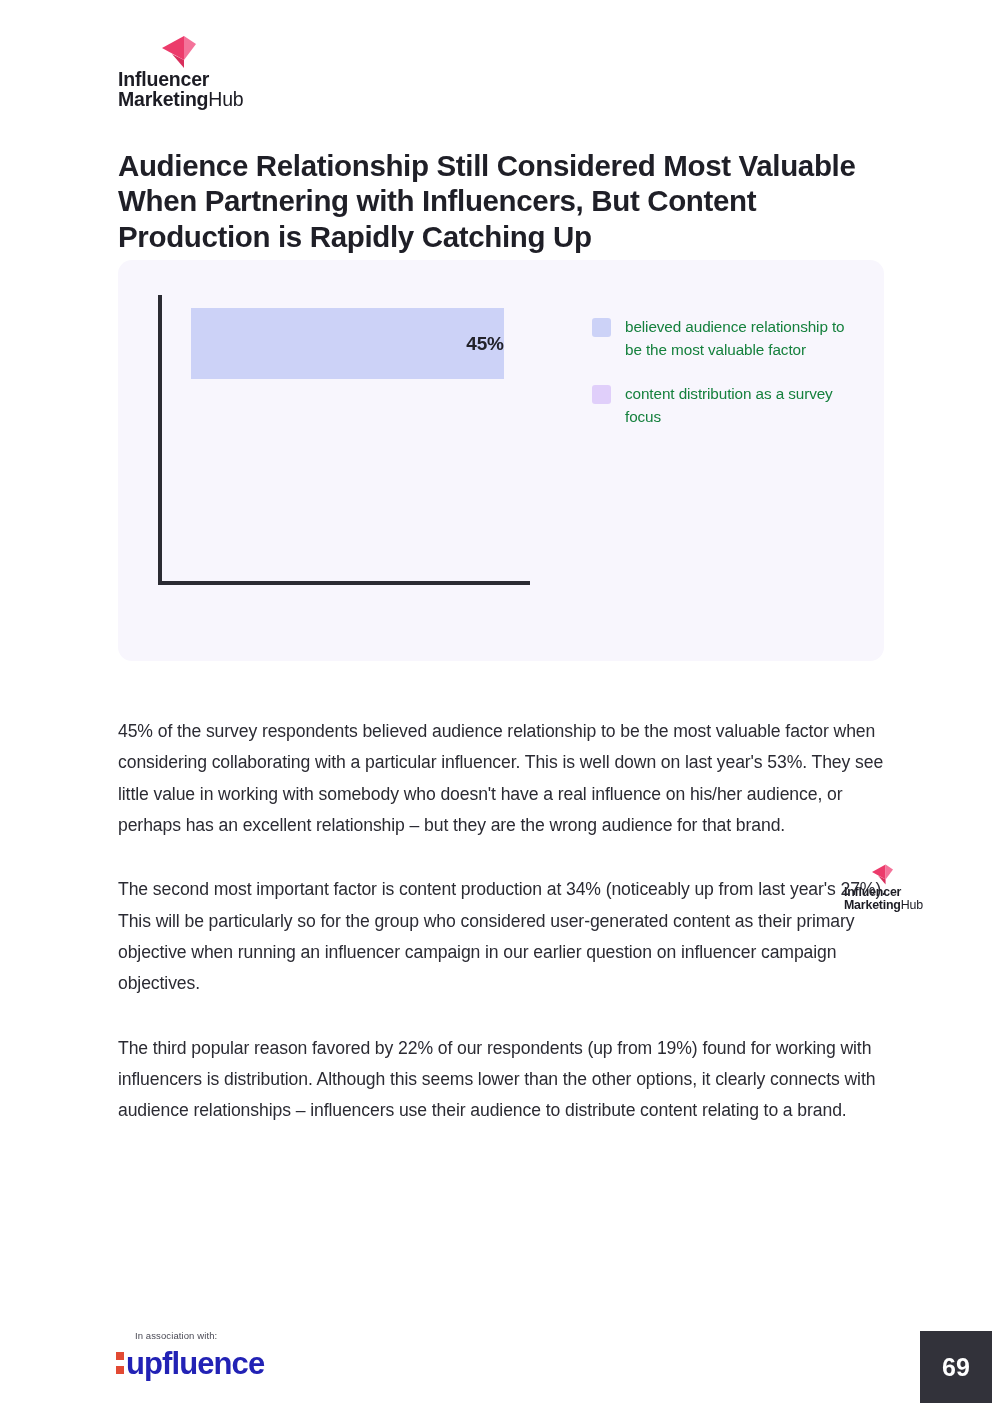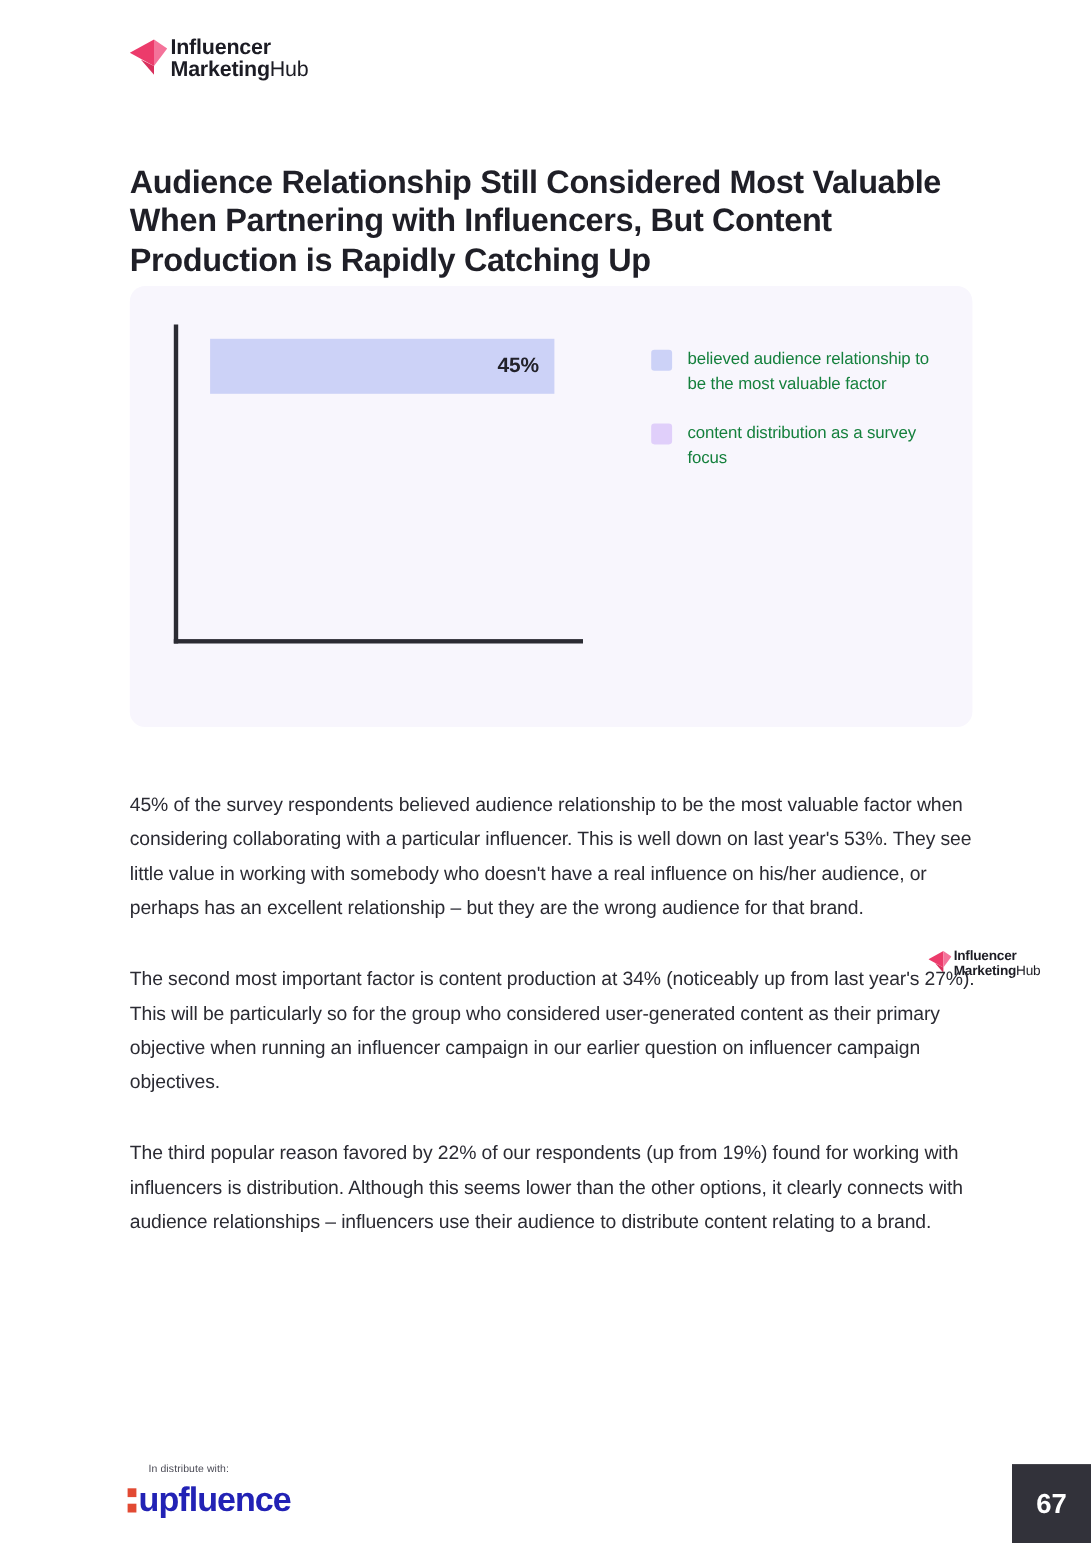--- a/index.html
+++ b/index.html
@@ -13,21 +13,22 @@
     position: relative;
     font-family: "Liberation Sans", sans-serif;
     color: #2b2b33;
     overflow: hidden;
   }
 
   
   .brand-logo {
     position: absolute;
     display: flex;
-    align-items: flex-start;
+    align-items: center;
+    flex-direction: column;
   }
   .brand-logo.header { left: 118px; top: 34px; }
   .brand-mark {
     position: relative;
     flex: 0 0 auto;
   }
   .brand-text {
     line-height: 1.02;
     font-weight: 700;
     letter-spacing: -0.2px;
@@ -90,26 +91,25 @@
     position: absolute;
     left: 33px;
     top: 13px;
     width: 340px;
   }
   .bar-row {
     position: relative;
     margin-bottom: 14px;
   }
   .bar {
-    height: 50px;
+    height: 71px;
     display: flex;
     align-items: center;
     justify-content: flex-end;
     box-sizing: border-box;
-    padding-right: 14px;
   }
   .bar-value {
     font-size: 19px;
     font-weight: 700;
     color: #22222a;
     letter-spacing: -0.2px;
   }
 
   
   .legend {
@@ -160,21 +160,21 @@
     top: 1330px;
     font-size: 9.5px;
     color: #4a4a55;
     letter-spacing: 0.1px;
   }
   .upfluence-logo {
     position: absolute;
     left: 116px;
     top: 1348px;
     display: flex;
-    align-items: center;
+    align-items: flex-start;
   }
   .upf-dot-stack {
     position: relative;
     width: 9px;
     height: 30px;
     margin-right: 1px;
   }
   .upf-dot-stack .sq {
     position: absolute;
     left: 0;
@@ -266,23 +266,23 @@
     </span>
   </div>
 </div>
 
 <div class="body-copy">
   <p>45% of the survey respondents believed audience relationship to be the most valuable factor when considering collaborating with a particular influencer. This is well down on last year's 53%. They see little value in working with somebody who doesn't have a real influence on his/her audience, or perhaps has an excellent relationship – but they are the wrong audience for that brand.</p>
   <p>The second most important factor is content production at 34% (noticeably up from last year's 27%). This will be particularly so for the group who considered user-generated content as their primary objective when running an influencer campaign in our earlier question on influencer campaign objectives.</p>
   <p>The third popular reason favored by 22% of our respondents (up from 19%) found for working with influencers is distribution. Although this seems lower than the other options, it clearly connects with audience relationships – influencers use their audience to distribute content relating to a brand.</p>
 </div>
 
-<div class="footer-assoc">In distribute with:</div>
+<div class="footer-assoc">In association with:</div>
 
 <div class="upfluence-logo">
   <span class="upf-dot-stack">
     <span class="sq top"></span>
     <span class="sq bot"></span>
   </span>
   <span class="upf-word">upfluence</span>
 </div>
 
-<div class="page-number">67</div>
+<div class="page-number">69</div>
 
 </body></html>

